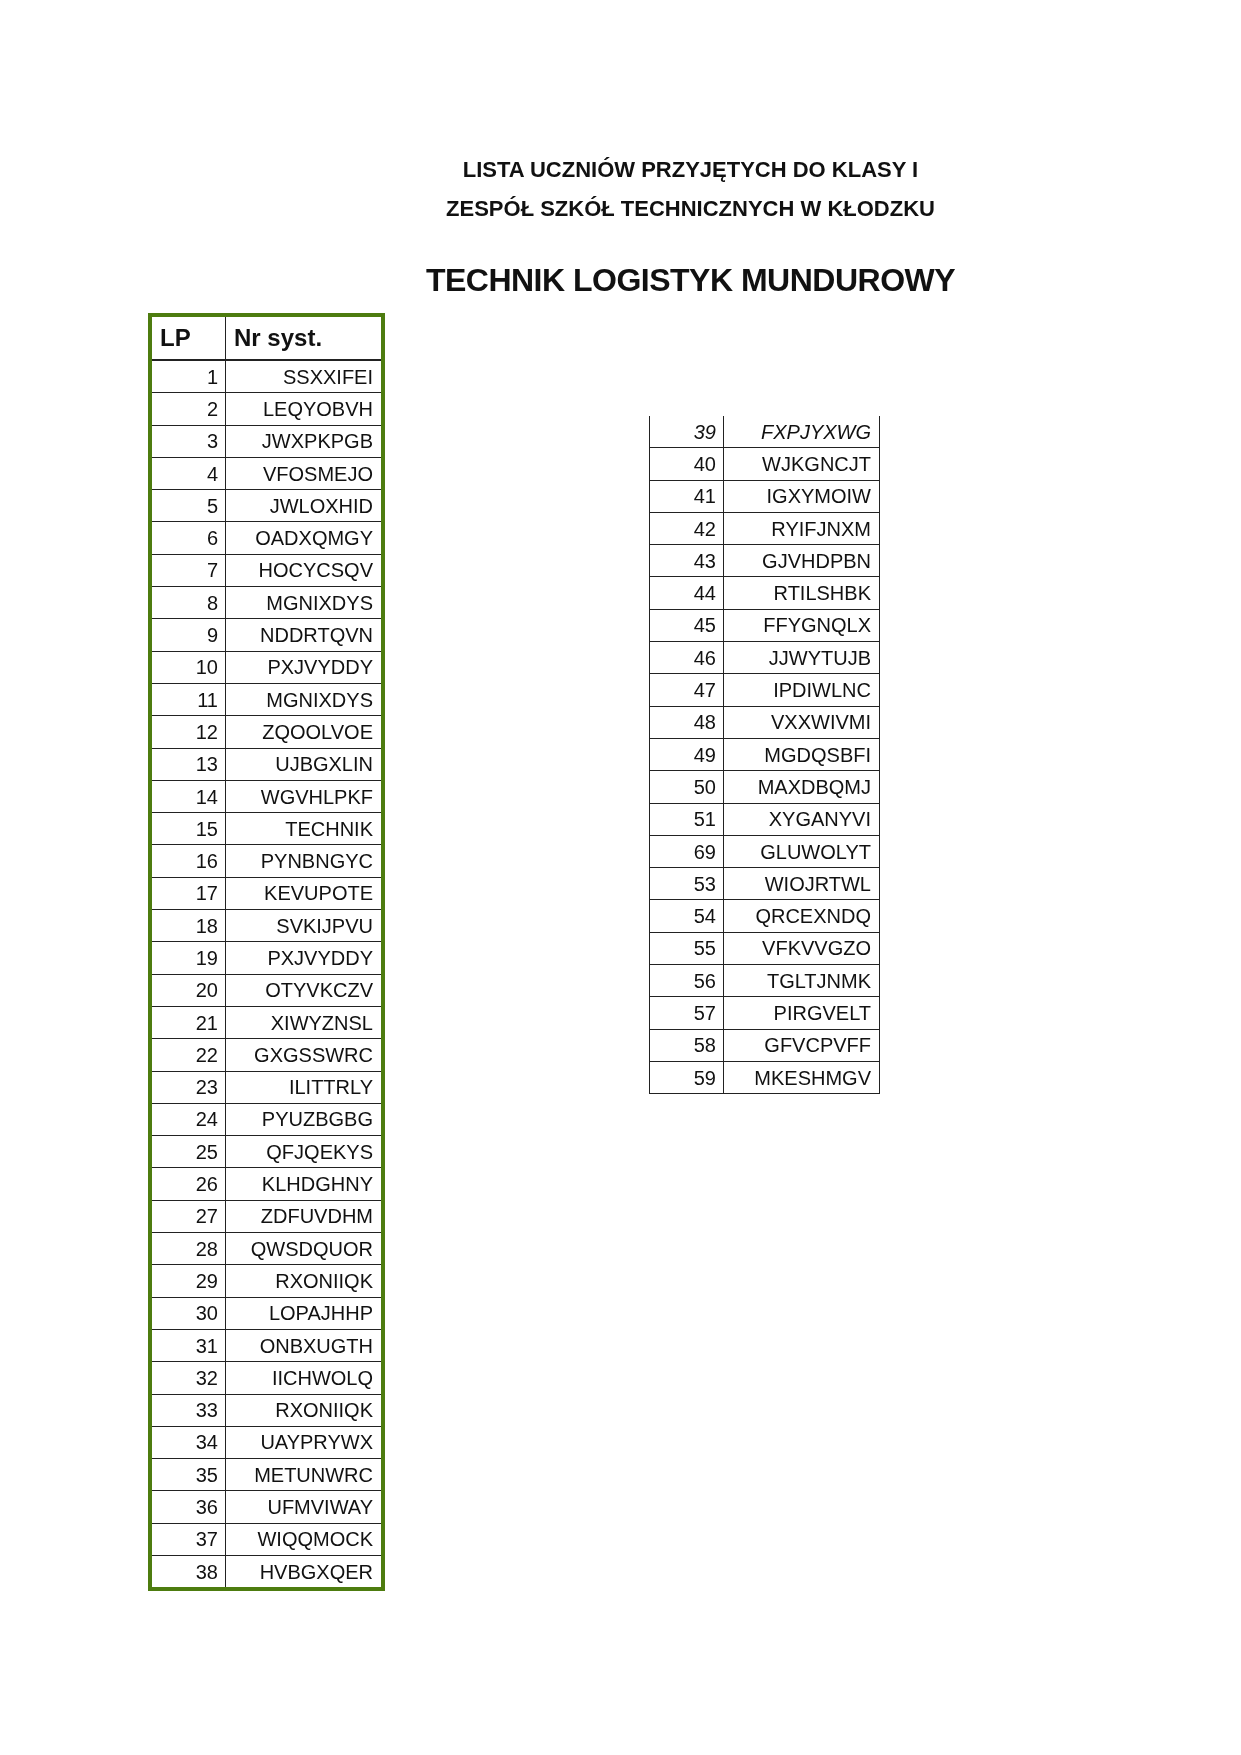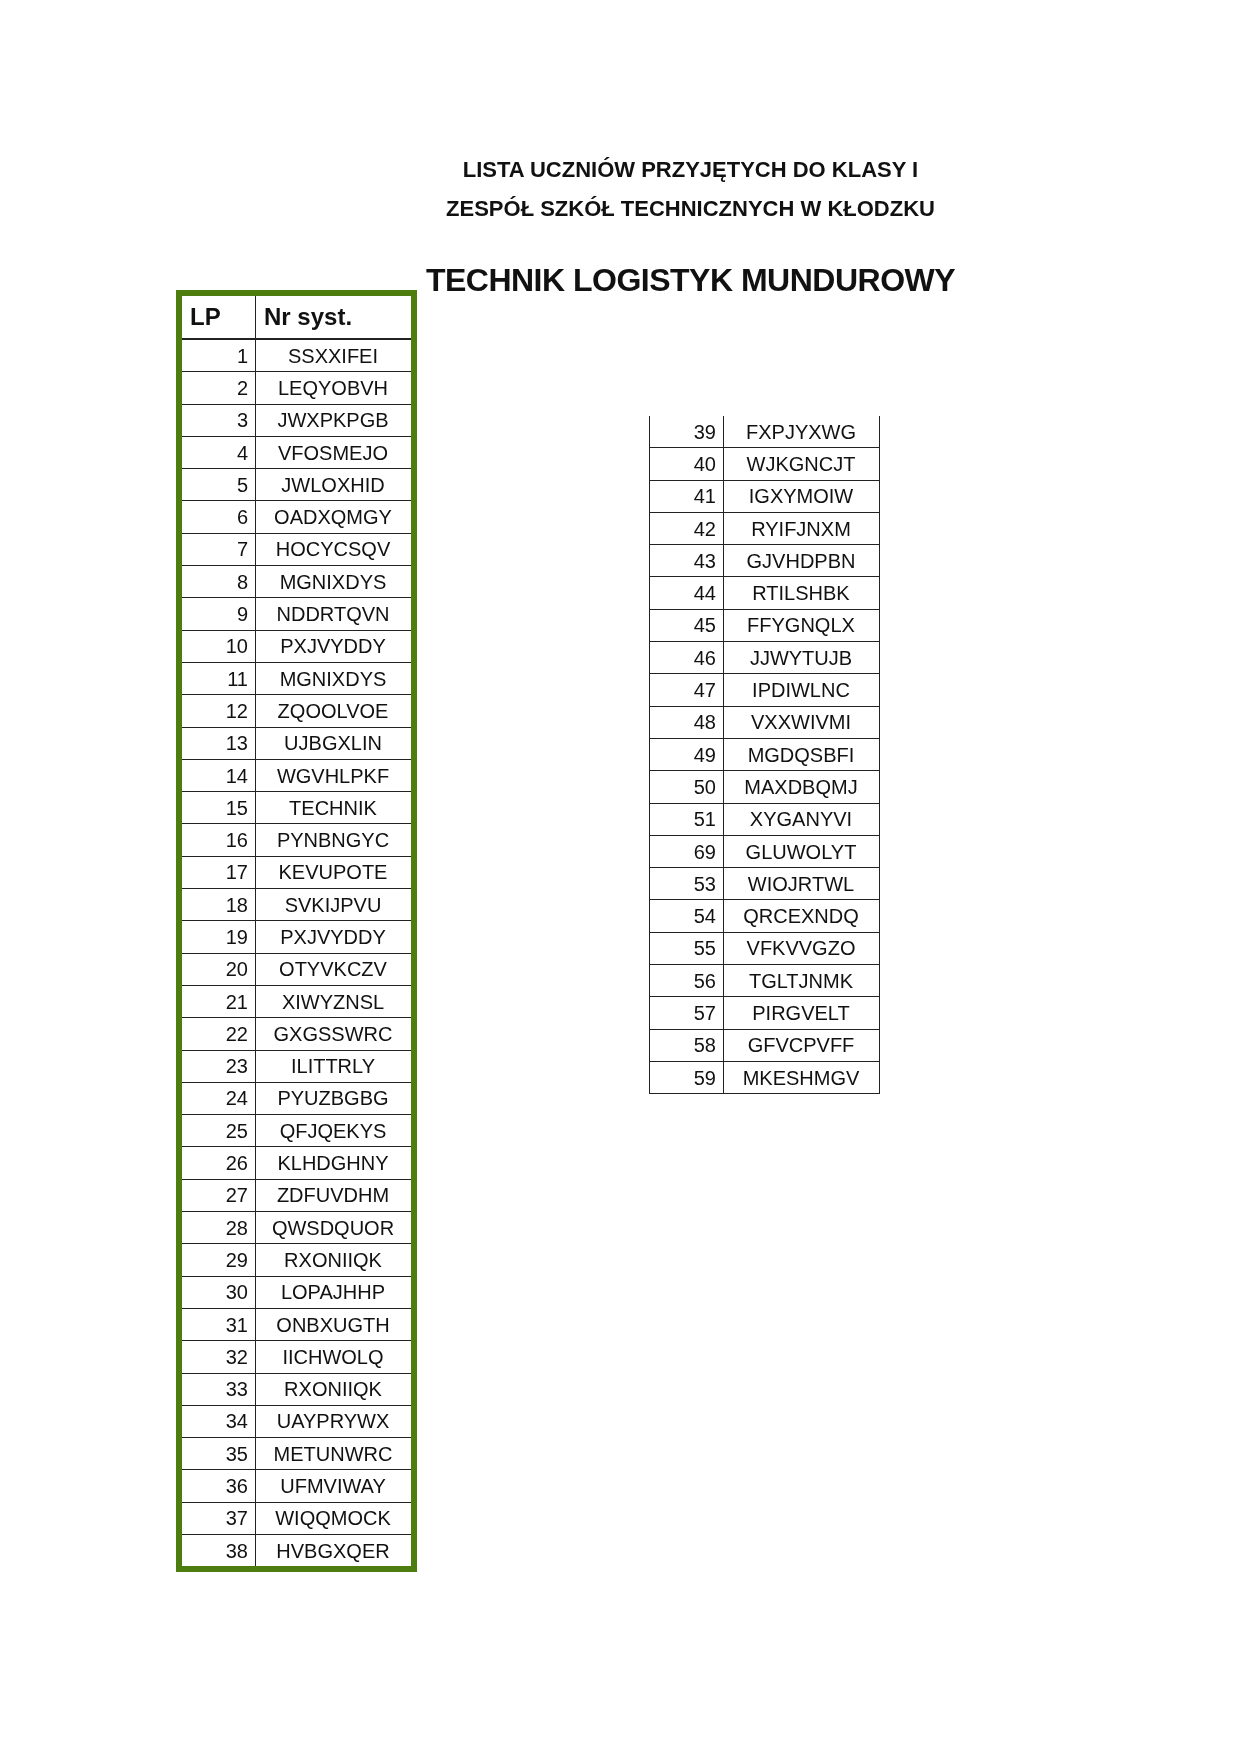--- a/index.html
+++ b/index.html
@@ -5,26 +5,26 @@
   html, body { margin: 0; padding: 0; background: #ffffff; }
   body { width: 1241px; height: 1755px; position: relative; overflow: hidden;
          font-family: "Liberation Sans", "DejaVu Sans", sans-serif; color: #111; }
   .hdr { position: absolute; left: 0; width: 1241px; text-align: center; font-weight: bold; }
   .h1 { top: 157px; font-size: 22px; left: 70px; }
   .h2 { top: 196px; font-size: 22px; left: 70px; }
   .h3 { top: 262px; font-size: 32px; left: 70px; letter-spacing: -0.5px; }
   table { position: absolute; border-collapse: collapse; font-size: 20px; }
   td, th { border: 1px solid #222; height: 31.3px; padding: 0 8px; line-height: 30px; }
   td.lp { text-align: right; width: 58px; padding-right: 7px; }
-  td.code { text-align: center; width: 140px; padding-left: 7px; }
+  td.code { text-align: right; width: 140px; padding-left: 7px; }
   th { text-align: left; font-size: 24px; height: 42px; font-weight: bold; }
-  #left { left: 148px; top: 290px; border: 6px solid #4d7c0f; margin-left: 28px; }
+  #left { left: 148px; top: 313px; border: 4px solid #4d7c0f; }
   #left th { border-bottom: 2px solid #222; }
   #right { left: 649px; top: 416px; border-left: 1px solid #222; border-right: 1px solid #222; }
-  #right tr:first-child td { border-top: none; }
+  #right tr:first-child td { border-top: none; font-style: italic; }
 </style>
 </head>
 <body>
 
 <div class="hdr h1">LISTA UCZNIÓW PRZYJĘTYCH DO KLASY I</div>
 <div class="hdr h2">ZESPÓŁ SZKÓŁ TECHNICZNYCH W KŁODZKU</div>
 <div class="hdr h3">TECHNIK LOGISTYK MUNDUROWY</div>
 
 <table id="left">
   <thead>

